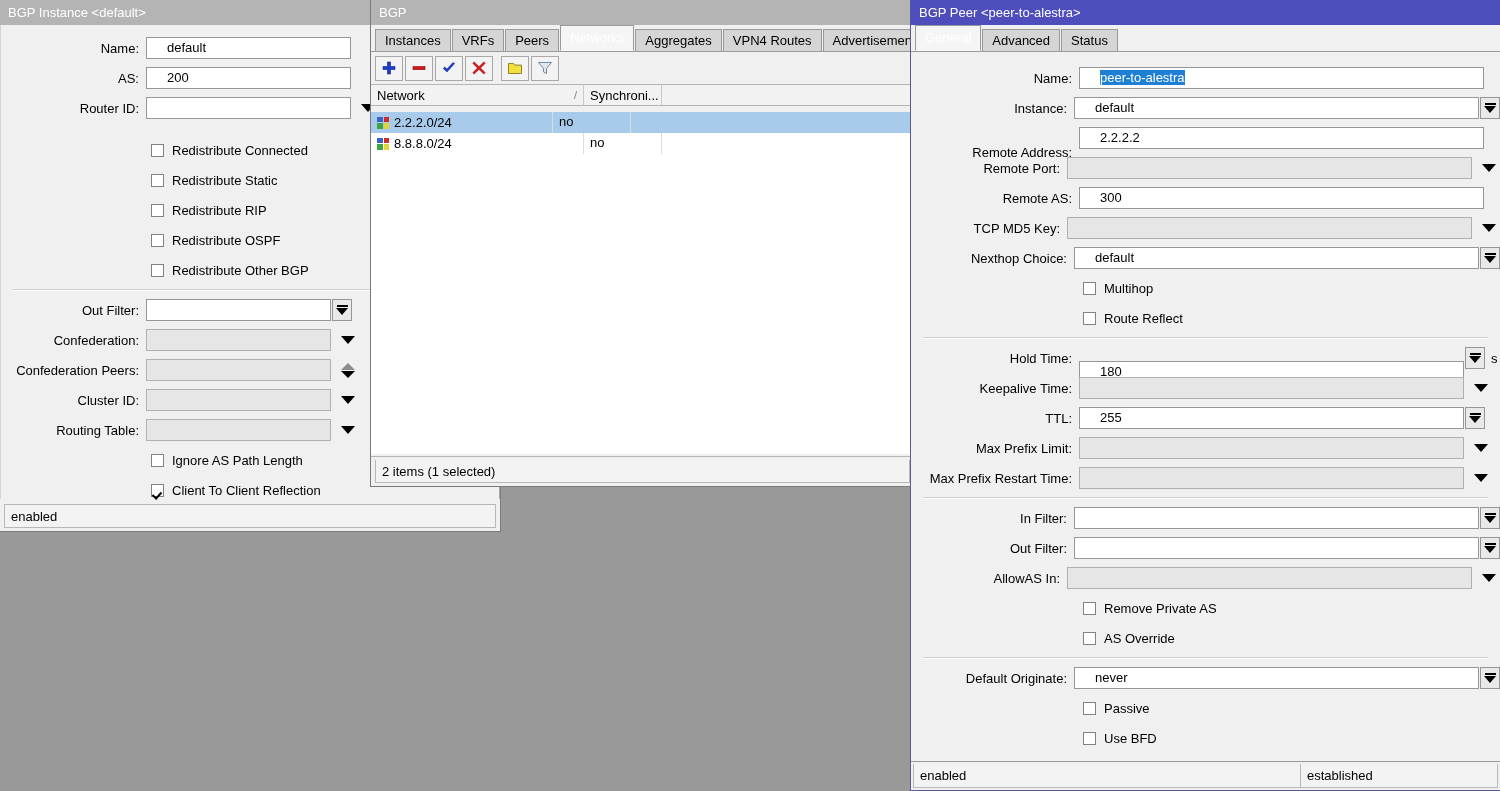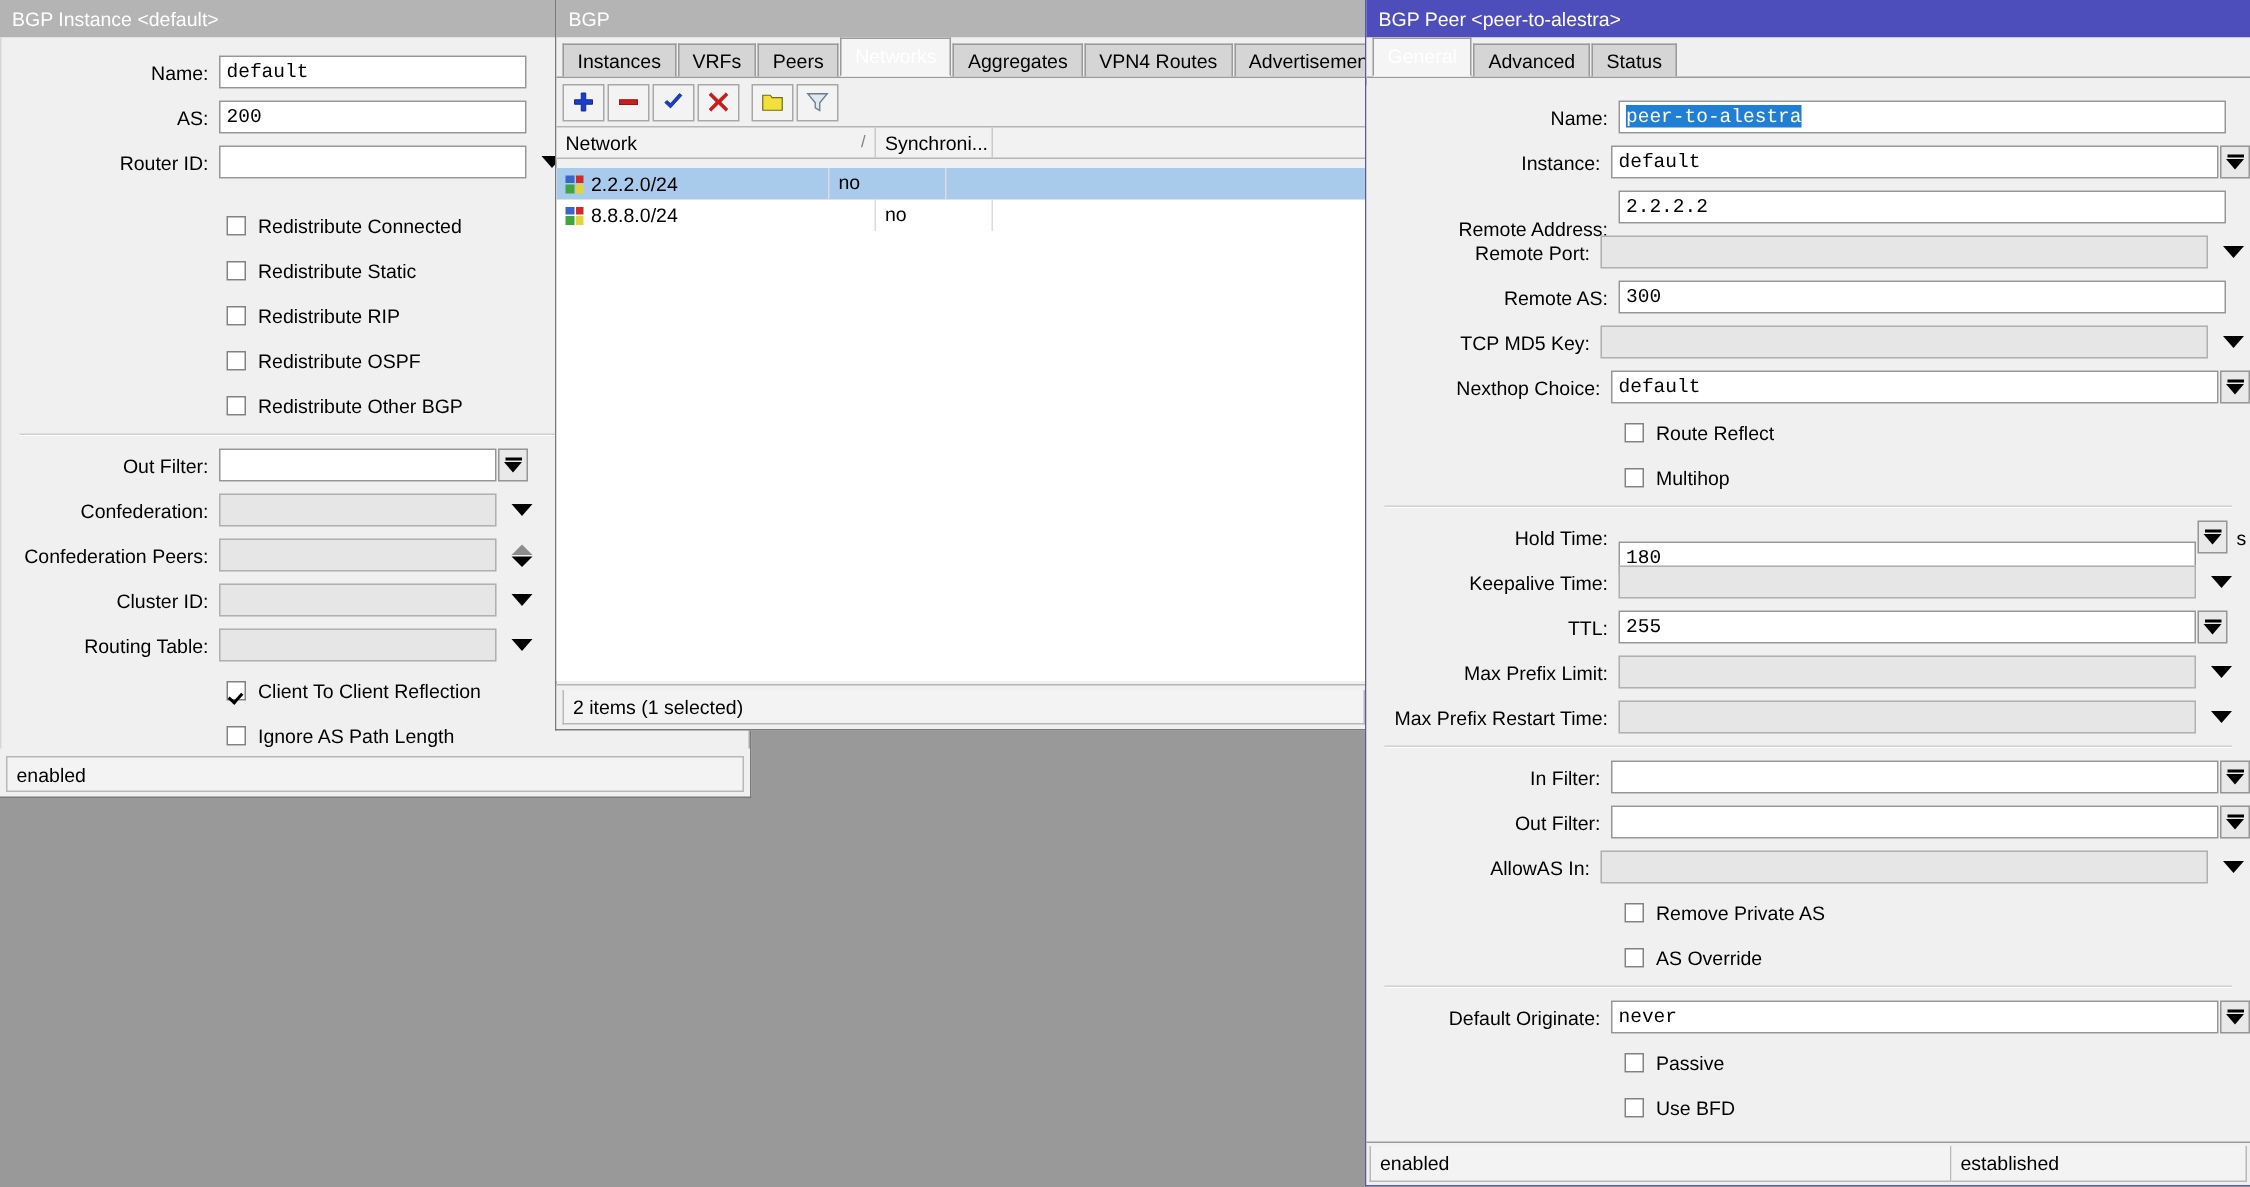--- a/index.html
+++ b/index.html
@@ -21,22 +21,22 @@
   .titlebar.inactive{background:#b4b4b4;color:#ffffff;}
   .titlebar.active{background:#4d4dbb;color:#ffffff;}
 
   
   .body{padding:0;box-sizing:border-box;}
   .row{display:flex;align-items:center;height:30px;}
   .lbl{text-align:right;padding-right:7px;font-size:13px;color:#000;white-space:nowrap;box-sizing:border-box;}
   .fieldwrap{display:flex;align-items:center;flex:1;}
   .fld{
     height:22px;box-sizing:border-box;border:1px solid #969696;background:#ffffff;
-    font-family:Liberation Mono, monospace;font-size:13px;color:#000;
-    padding:0 4px;line-height:20px;white-space:nowrap;overflow:hidden;
+    font-family:Liberation Sans, sans-serif;font-size:13px;color:#000;
+    padding:0 20px;line-height:20px;white-space:nowrap;overflow:hidden;
   }
   .fld.dis{background:#e6e6e6;border:1px solid #b0b0b0;color:#555;}
   .sel{background:#1f7fd4;color:#ffffff;}
 
   
   .arrow{width:22px;height:22px;margin-left:6px;display:flex;align-items:center;justify-content:center;}
   .arrow .tri{width:0;height:0;border-left:7px solid transparent;border-right:7px solid transparent;border-top:8px solid #000;}
   .spinbtn{width:20px;height:22px;margin-left:1px;border:1px solid #969696;background:#e9e9e9;
            display:flex;flex-direction:column;align-items:center;justify-content:center;box-sizing:border-box;}
   .spinbtn .bar{width:11px;height:2px;background:#000;margin-bottom:1px;}
@@ -180,27 +180,27 @@
         <div class="lbl" style="width: 145px;">Routing Table:</div>
         <div class="fieldwrap">
           <div class="fld dis" style="width: 185px;"></div>
           <div class="arrow">
             <div class="tri"></div>
           </div>
         </div>
       </div>
       <div class="cbrow">
         <div style="width: 150px; flex: 0 0 auto;"></div>
+        <div class="cb"></div>
+        <span class="cbtxt">Ignore AS Path Length</span>
+      </div>
+      <div class="cbrow">
+        <div style="width: 150px; flex: 0 0 auto;"></div>
         <div class="cb checked"></div>
         <span class="cbtxt">Client To Client Reflection</span>
-      </div>
-      <div class="cbrow">
-        <div style="width: 150px; flex: 0 0 auto;"></div>
-        <div class="cb"></div>
-        <span class="cbtxt">Ignore AS Path Length</span>
       </div>
     </div>
   <div style="position:absolute;left:4px;right:4px;bottom:3px;height:24px;">
     <div class="statuscell" style="width:100%;height:24px;border:1px solid #b8b8b8;">enabled</div>
   </div>
 </div>
 
 <div class="win" id="bgpWin" style="left:370px;top:0;width:545px;height:487px;border:1px solid #7a7a7a;border-top:none;">
   <div class="titlebar inactive">BGP</div>
   <div class="tabs" id="bgpTabs">
@@ -344,26 +344,26 @@
           <div class="fld" style="width: 405px;">default</div>
           <div class="spinbtn">
             <div class="bar"></div>
             <div class="tri"></div>
           </div>
         </div>
       </div>
       <div class="cbrow">
         <div style="width: 172px; flex: 0 0 auto;"></div>
         <div class="cb"></div>
+        <span class="cbtxt">Multihop</span>
+      </div>
+      <div class="cbrow">
+        <div style="width: 172px; flex: 0 0 auto;"></div>
+        <div class="cb"></div>
         <span class="cbtxt">Route Reflect</span>
-      </div>
-      <div class="cbrow">
-        <div style="width: 172px; flex: 0 0 auto;"></div>
-        <div class="cb"></div>
-        <span class="cbtxt">Multihop</span>
       </div>
       <div class="hr"></div>
       <div class="row">
         <div class="lbl" style="width: 168px;">Hold Time:</div>
         <div class="fieldwrap">
           <div class="fld" style="width: 385px; margin-top: 28px;">180</div>
           <div class="spinbtn">
             <div class="bar"></div>
             <div class="tri"></div>
           </div>

